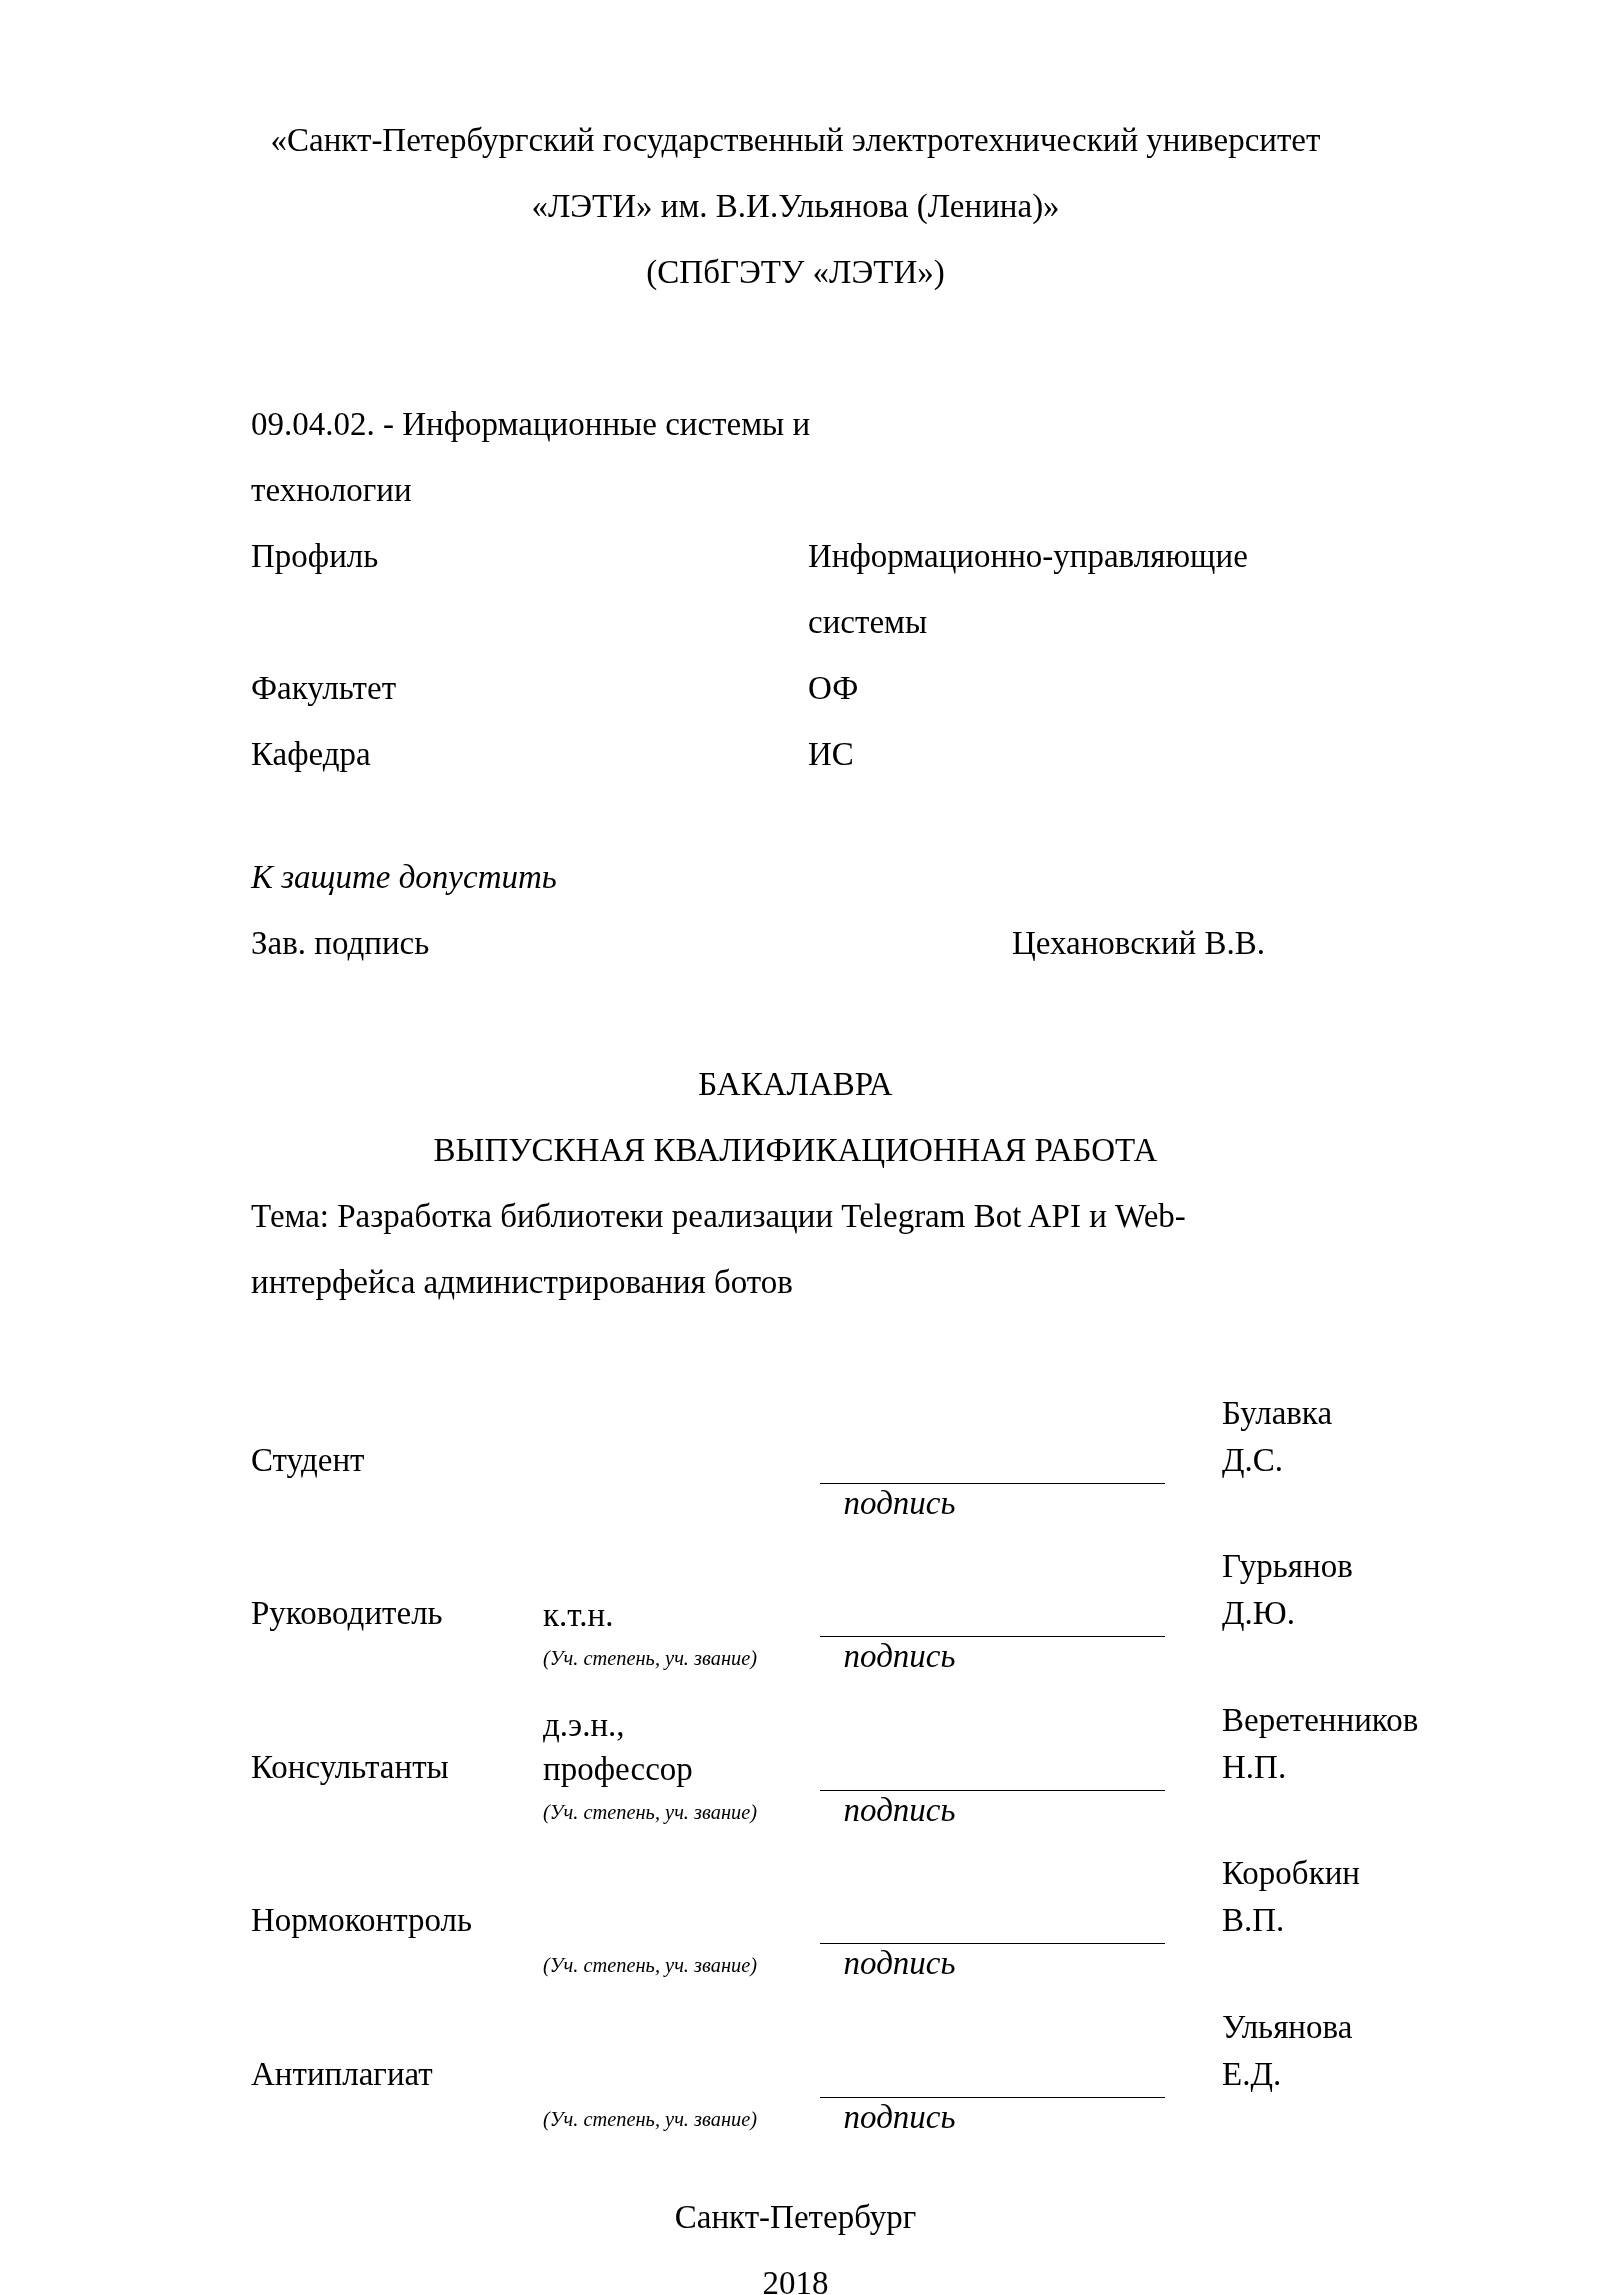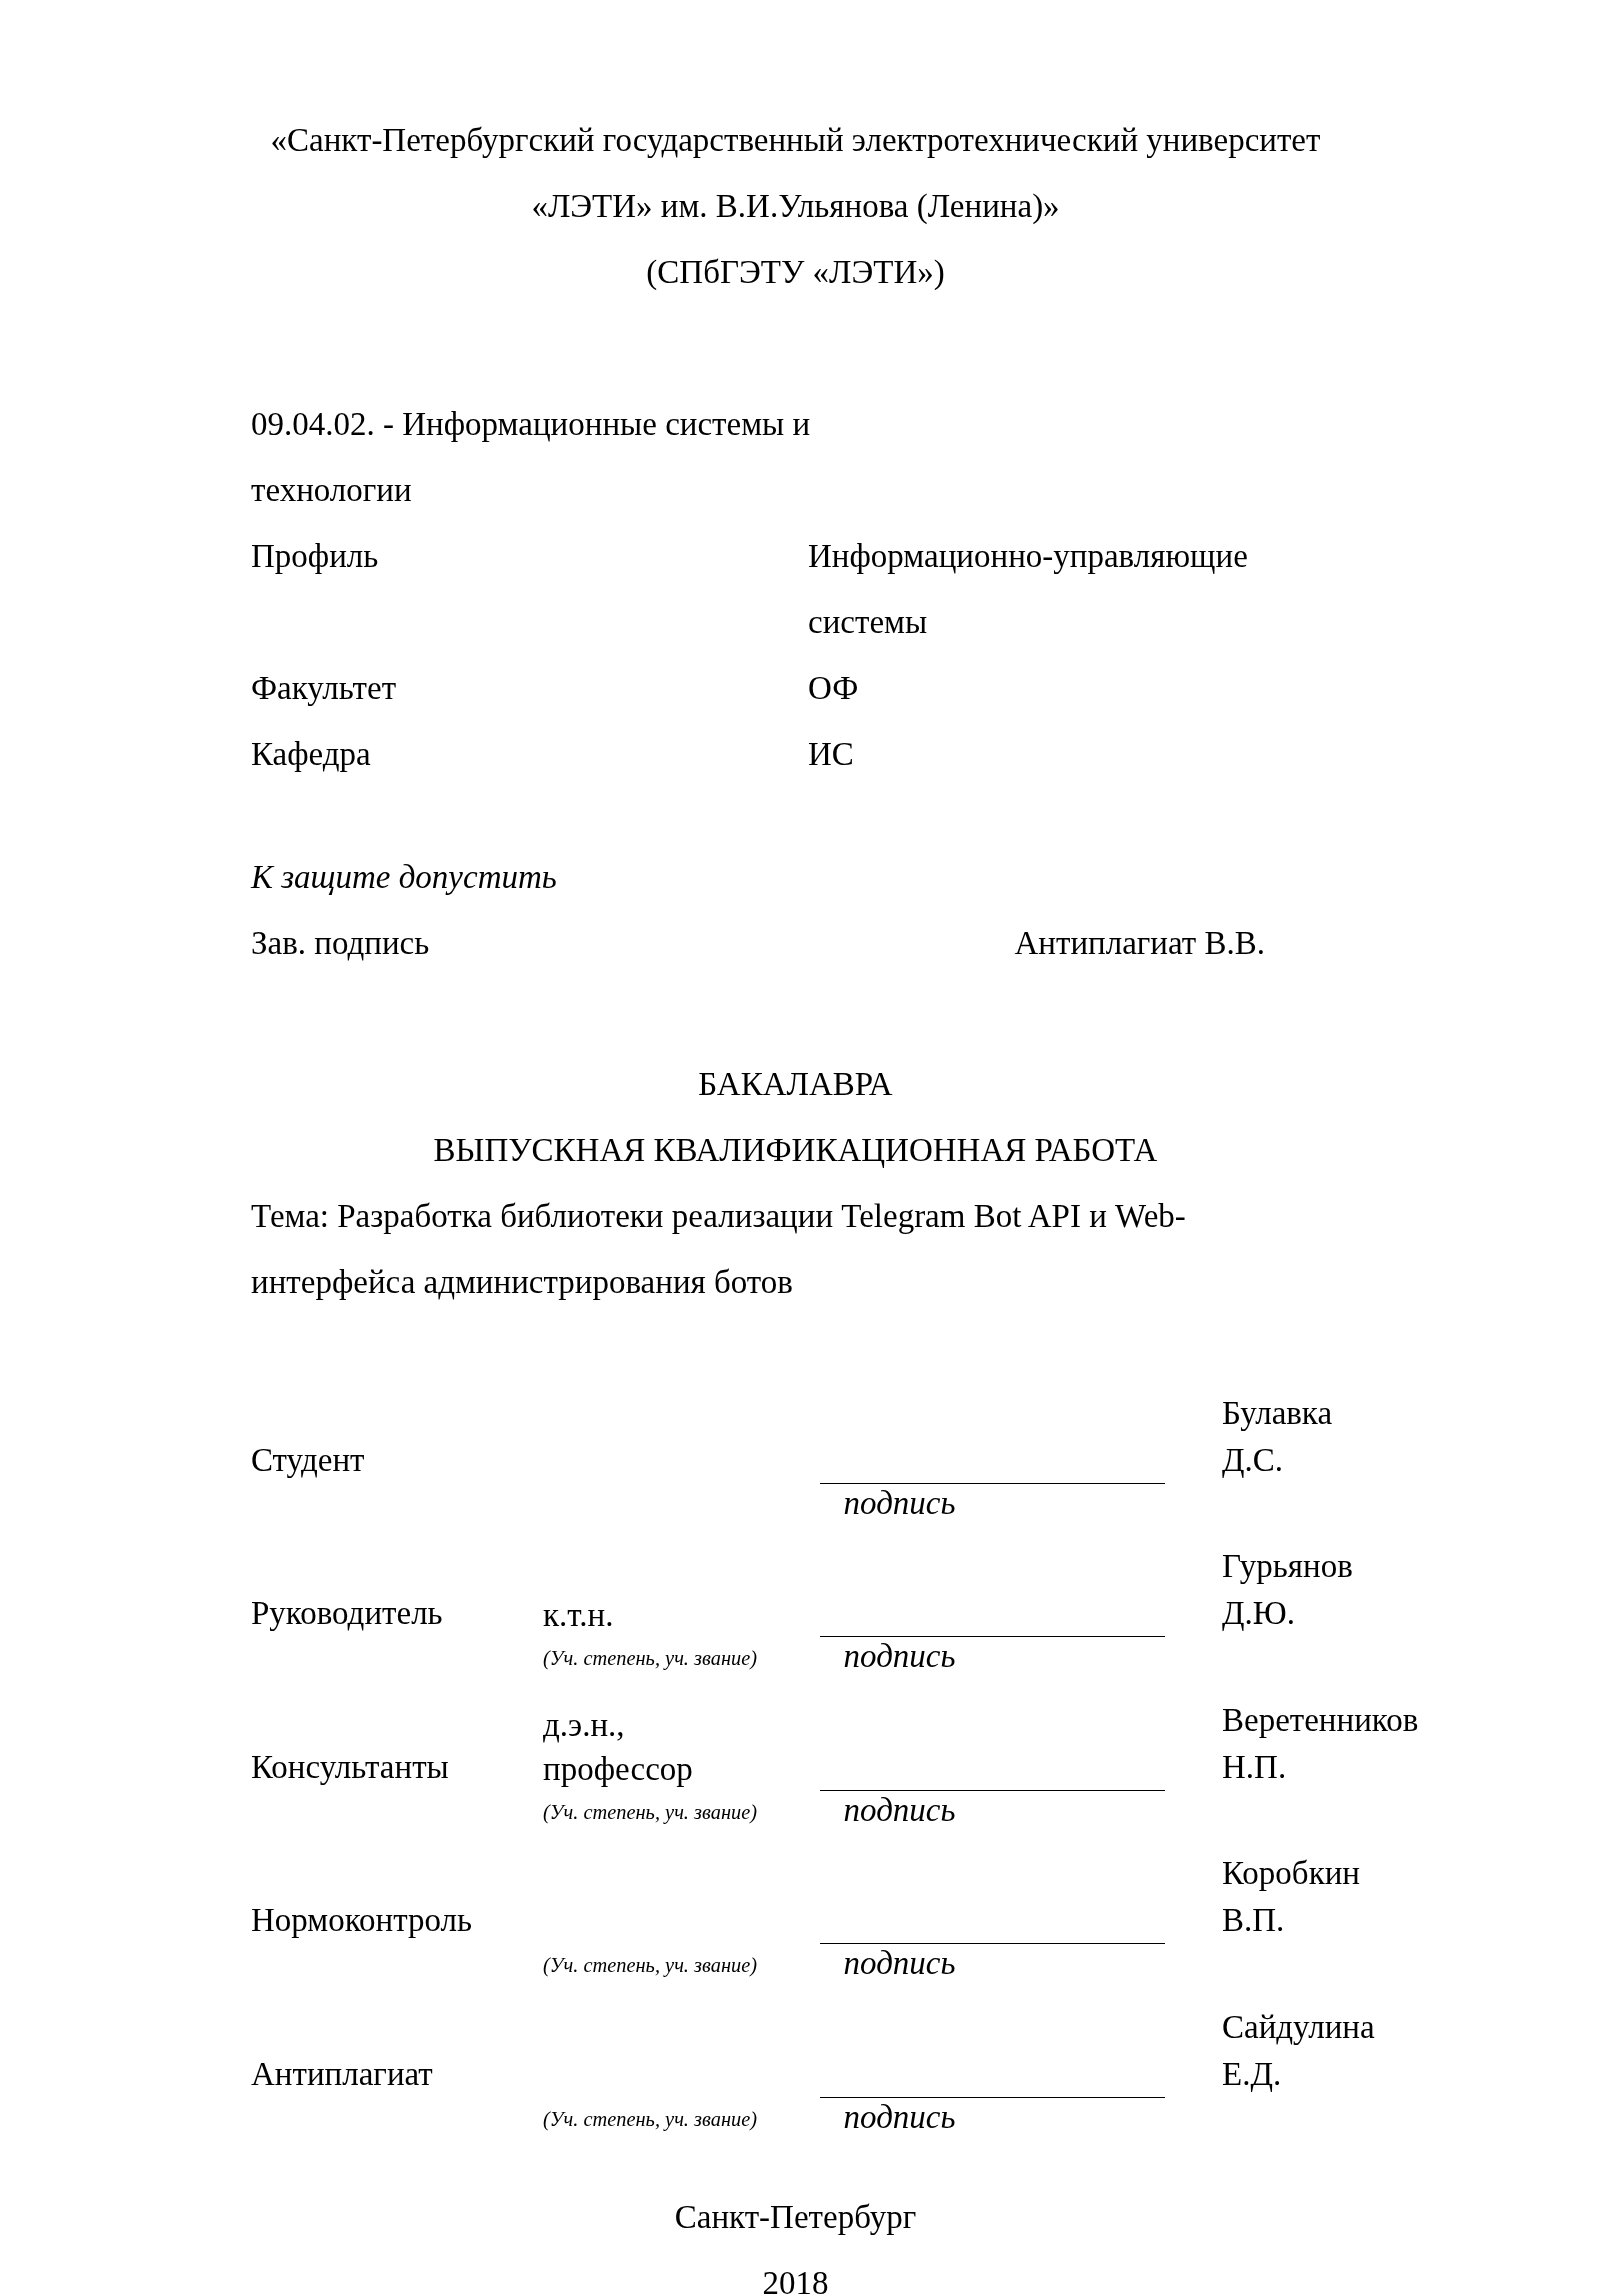--- a/index.html
+++ b/index.html
@@ -111,21 +111,21 @@
     <div class="info-row">
       <div class="info-label">Кафедра</div>
       <div class="info-value">ИС</div>
     </div>
   </section>
 
   <section class="admission">
     <div class="admission-head">К защите допустить</div>
     <div class="admission-row">
       <span>Зав. подпись</span>
-      <span>Антиплагиат В.В.</span>
+      <span>Цехановский В.В.</span>
     </div>
   </section>
 
   <section class="work-title">
     <div>БАКАЛАВРА</div>
     <div>ВЫПУСКНАЯ КВАЛИФИКАЦИОННАЯ РАБОТА</div>
   </section>
 
   <p class="theme">Тема: Разработка библиотеки реализации Telegram Bot API и Web-интерфейса администрирования ботов</p>
 
@@ -160,21 +160,21 @@
       <div class="sig-role">Нормоконтроль</div>
       <div class="sig-line"></div>
       <div class="sig-name">Коробкин В.П.</div>
       <div class="sig-degree-caption">(Уч. степень, уч. звание)</div>
       <div class="sig-caption">подпись</div>
     </div>
 
     <div class="sig-row">
       <div class="sig-role">Антиплагиат</div>
       <div class="sig-line"></div>
-      <div class="sig-name">Сайдулина Е.Д.</div>
+      <div class="sig-name">Ульянова Е.Д.</div>
       <div class="sig-degree-caption">(Уч. степень, уч. звание)</div>
       <div class="sig-caption">подпись</div>
     </div>
 
   </section>
 
   <footer class="doc-footer">
     <div>Санкт-Петербург</div>
     <div>2018</div>
   </footer>

